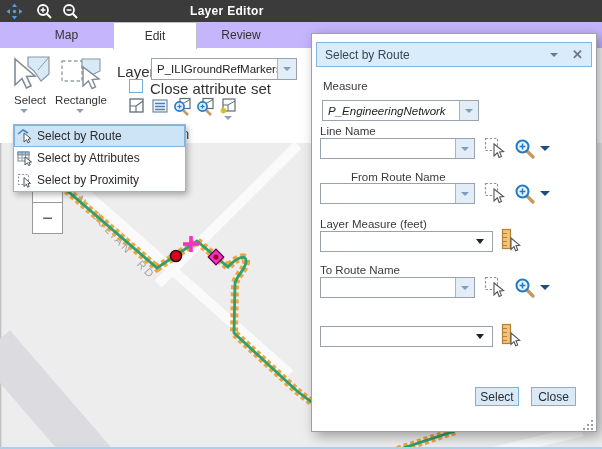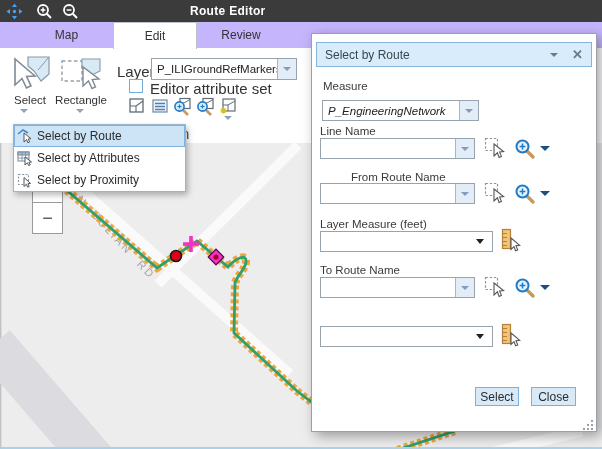--- a/index.html
+++ b/index.html
@@ -106,21 +106,21 @@
     <svg class="abs tb-icon" style="left:36px;" viewBox="0 0 17 17">
       <circle cx="7" cy="7" r="5" fill="none" stroke="#fff" stroke-width="1.8"></circle>
       <path d="M7 4.6 V9.4 M4.6 7 H9.4" stroke="#fff" stroke-width="1.5"></path>
       <line x1="10.8" y1="10.8" x2="15" y2="15" stroke="#fff" stroke-width="2"></line>
     </svg>
     <svg class="abs tb-icon" style="left:62px;" viewBox="0 0 17 17">
       <circle cx="7" cy="7" r="5" fill="none" stroke="#fff" stroke-width="1.8"></circle>
       <path d="M4.6 7 H9.4" stroke="#fff" stroke-width="1.5"></path>
       <line x1="10.8" y1="10.8" x2="15" y2="15" stroke="#fff" stroke-width="2"></line>
     </svg>
-    <span class="abs title">Route Editor</span>
+    <span class="abs title">Layer Editor</span>
   </div>
 
   <div id="tabbar" class="abs">
     <div class="abs tab" style="left:20px;width:93px;">
       <span>Map</span>
     </div>
     <div class="abs tab active" style="left:113px;width:84px;">
       <span>Edit</span>
     </div>
     <div class="abs tab" style="left:197px;width:88px;">
@@ -148,21 +148,21 @@
 
     <span class="abs rb-label" style="left:117px;top:15px;">Layer:</span>
     <div class="abs combo" style="left:151px;top:10px;width:146px;height:22px;">
       <span class="val">P_ILIGroundRefMarkers</span>
       <span class="arrow-btn">
           <span class="caret"></span>
         </span>
     </div>
 
     <div class="abs checkbox" style="left:129px;top:31px;"></div>
-    <span class="abs rb-label" style="left:150px;top:32px;">Editor attribute set</span>
+    <span class="abs rb-label" style="left:150px;top:32px;">Close attribute set</span>
 
     <svg class="abs" style="left:128px;top:49px;" width="18" height="18" viewBox="0 0 18 18">
       <rect x="2" y="2" width="13" height="13" fill="#fff" stroke="#5f6c78" stroke-width="1.3"></rect>
       <path d="M2 9 H8 M8 9 V15 M8 9 L15 4" stroke="#5f6c78" stroke-width="1.1" fill="none"></path>
     </svg>
     <svg class="abs" style="left:151px;top:49px;" width="18" height="18" viewBox="0 0 18 18">
       <rect x="2" y="3" width="14" height="12" fill="#eef4fa" stroke="#6c89a8" stroke-width="1.2"></rect>
       <path d="M4 6.5 H14 M4 9.5 H14 M4 12.5 H14" stroke="#4f7fae" stroke-width="1.4"></path>
     </svg>
     <svg class="abs" style="left:173px;top:49px;" width="19" height="19" viewBox="0 0 19 19">

